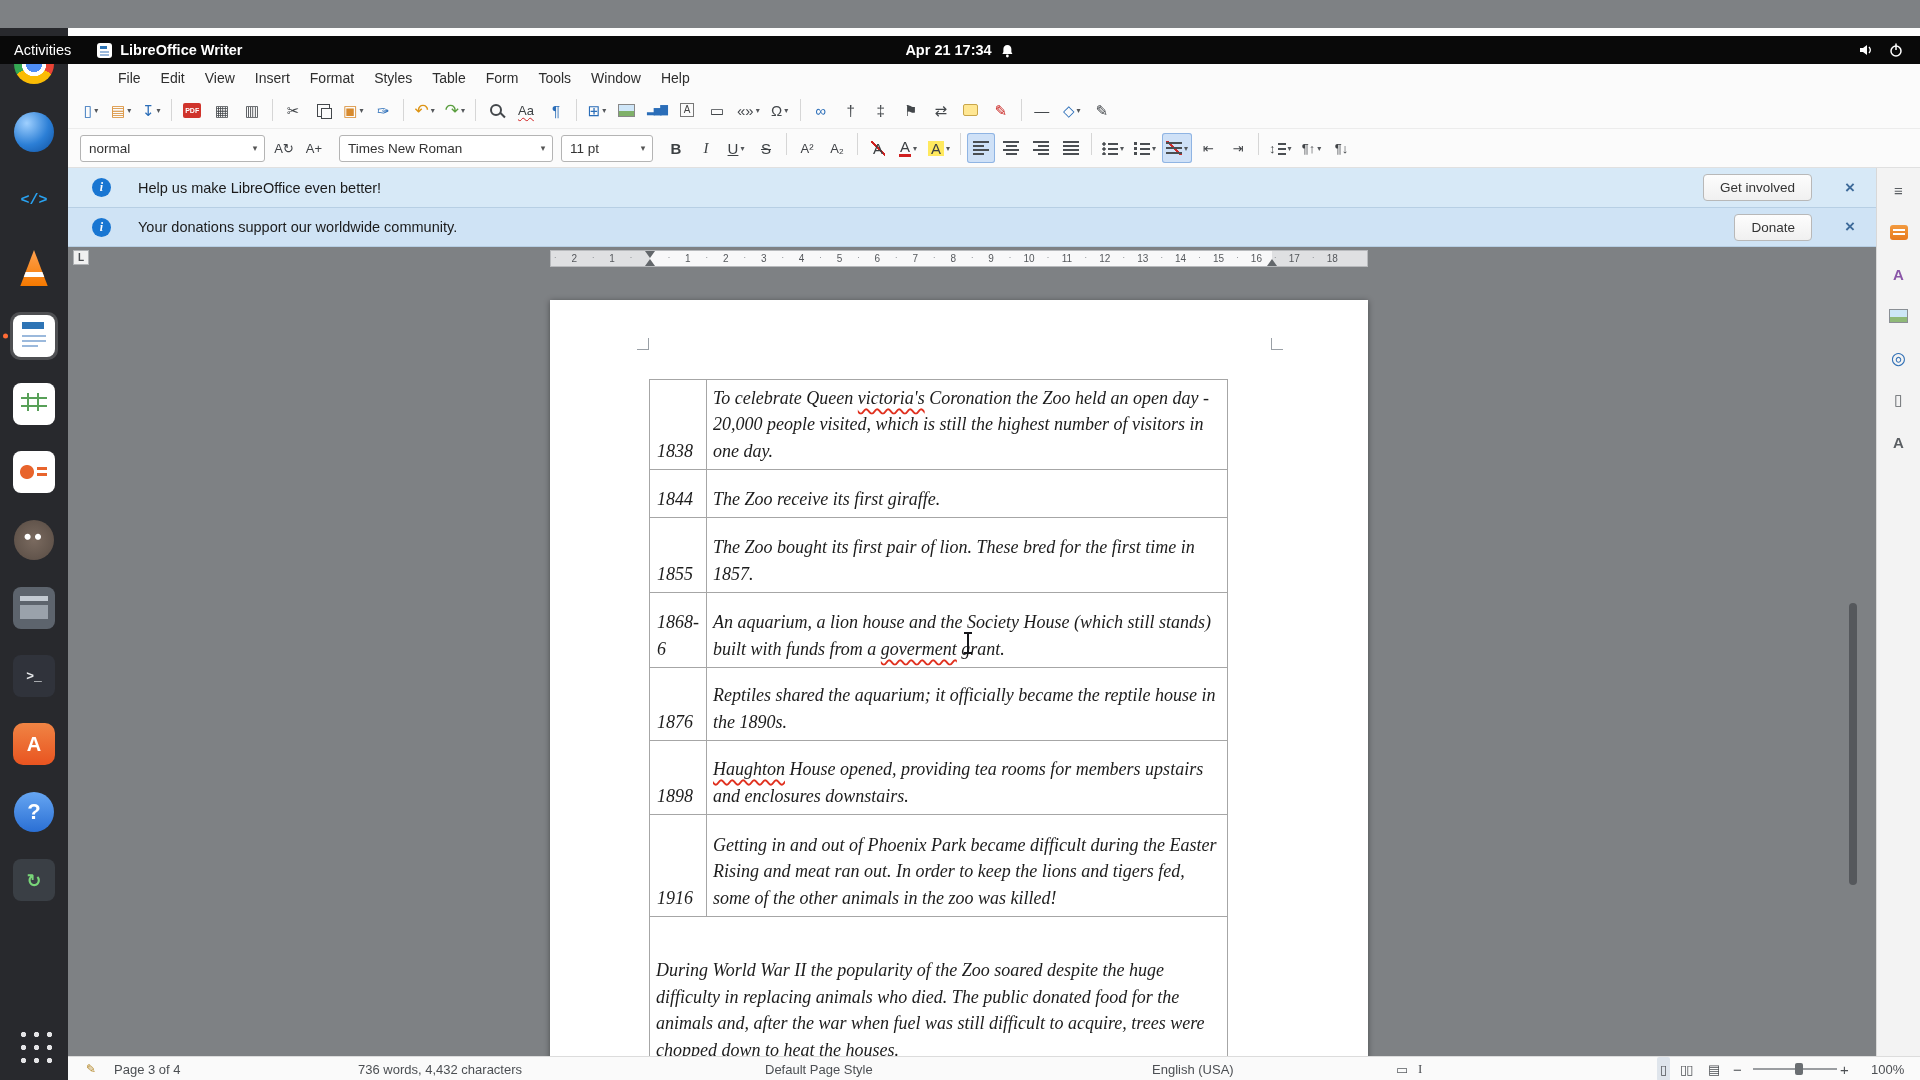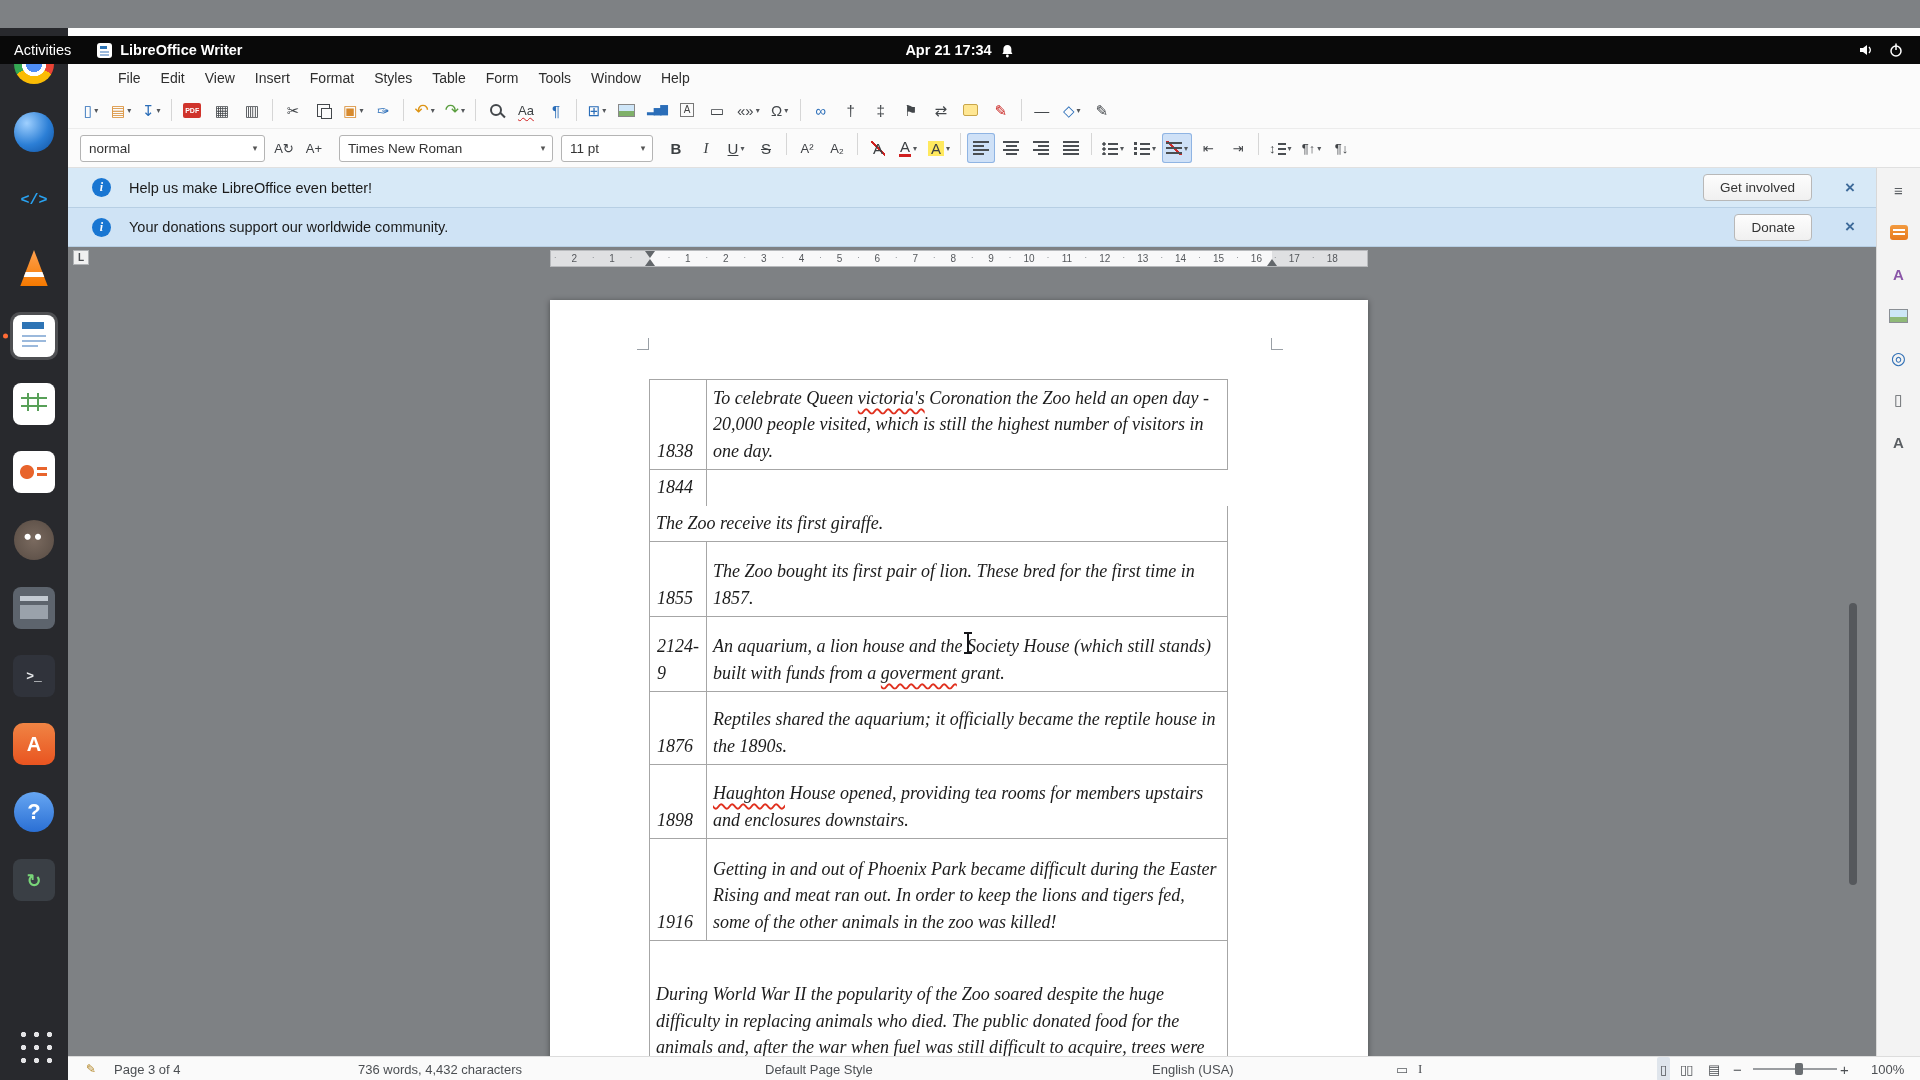--- a/index.html
+++ b/index.html
@@ -118,21 +118,21 @@
   .combo-val{white-space:nowrap;overflow:hidden;}
   .combo-arr{margin-left:auto;width:18px;text-align:center;font-size:9px;color:#555;}
 
   
   .infobars{position:absolute;left:0;top:140px;width:1808px;}
   .infobar{height:40px;display:flex;align-items:center;padding:0 14px 0 24px;border-bottom:1px solid #b7cfe4;font-size:14.5px;color:#1b1b1b;}
   .infobar.b1{background:#d7e9f7;}
   .infobar.b2{background:#cfe3f5;height:39px;}
   .ib-ico{width:19px;height:19px;border-radius:50%;background:#1976d2;color:#fff;font:italic 700 12px "Liberation Serif",serif;
           display:flex;align-items:center;justify-content:center;flex:none;}
-  .ib-text{margin-left:18px;flex:1;}
+  .ib-text{margin-left:27px;flex:1;}
   .ib-btn{height:27px;padding:0 16px;border:1px solid #b8b8b8;border-radius:4px;background:linear-gradient(#fdfdfd,#f0f0f0);
           font-size:13.5px;color:#333;margin-right:26px;font-family:inherit;}
   .ib-close{width:24px;text-align:center;font-size:17px;color:#3d6a99;font-weight:700;}
 
   
   .workspace{position:absolute;left:0;top:219px;width:1808px;height:809px;background:#7e8184;overflow:hidden;}
   .tab-sel{position:absolute;left:5px;top:3px;width:16px;height:15px;border:1px solid #aeb1b4;background:#f0f0f0;
            color:#4a4e52;font:700 10px "Liberation Sans",sans-serif;display:flex;align-items:center;justify-content:center;}
   .ruler{position:absolute;left:482px;top:3px;width:818px;height:17px;
          background:linear-gradient(90deg,#dfe0e2 0 99px,#f8f8f9 99px 721px,#dfe0e2 721px);
@@ -569,39 +569,39 @@
         <div class="cmark r"></div>
         <div class="doc-table">
             <div class="t-row" style="min-height: 90px;">
               <div class="t-year">
                 <span>1838</span>
               </div>
               <div class="t-text">
                 <div><span>To celebrate Queen </span><span class="misspelled">victoria's</span><span> Coronation the Zoo held an open day - 20,000 people visited, which is still the highest number of visitors in one day.</span></div>
               </div>
             </div>
-            <div class="t-row" style="min-height: 48px; flex-direction: column;">
+            <div class="t-row" style="min-height: 48px;">
               <div class="t-year">
                 <span>1844</span>
               </div>
               <div class="t-text">
                 <div><span>The Zoo receive its first giraffe.</span></div>
               </div>
             </div>
             <div class="t-row" style="min-height: 75px;">
               <div class="t-year">
                 <span>1855</span>
               </div>
               <div class="t-text">
                 <div><span>The Zoo bought its first pair of lion. These bred for the first time in 1857.</span></div>
               </div>
             </div>
             <div class="t-row" style="min-height: 75px;">
               <div class="t-year">
-                <span>2124-9</span>
+                <span>1868-6</span>
               </div>
               <div class="t-text">
                 <div><span>An aquarium, a lion house and the Society House (which still stands) built with funds from a </span><span class="misspelled">goverment</span><span> grant.</span></div>
               </div>
             </div>
             <div class="t-row" style="min-height: 73px;">
               <div class="t-year">
                 <span>1876</span>
               </div>
               <div class="t-text">

